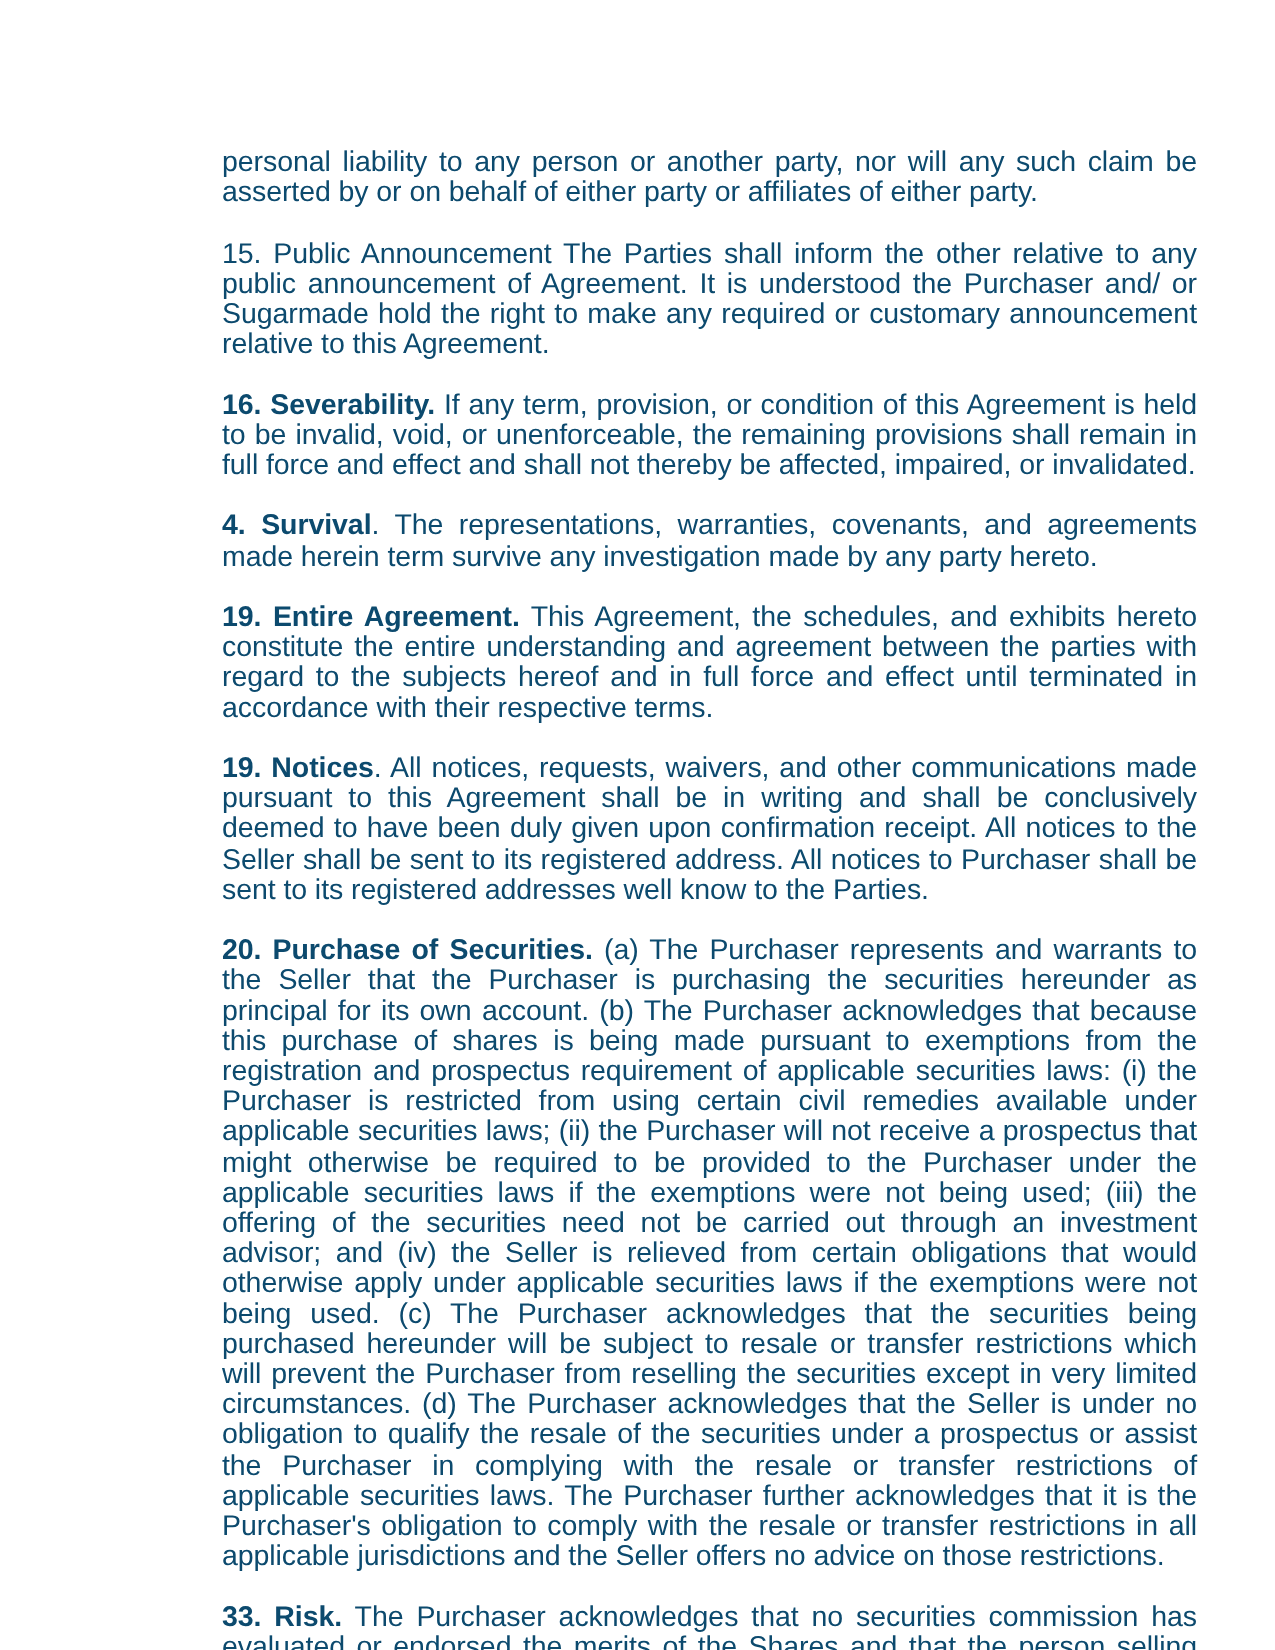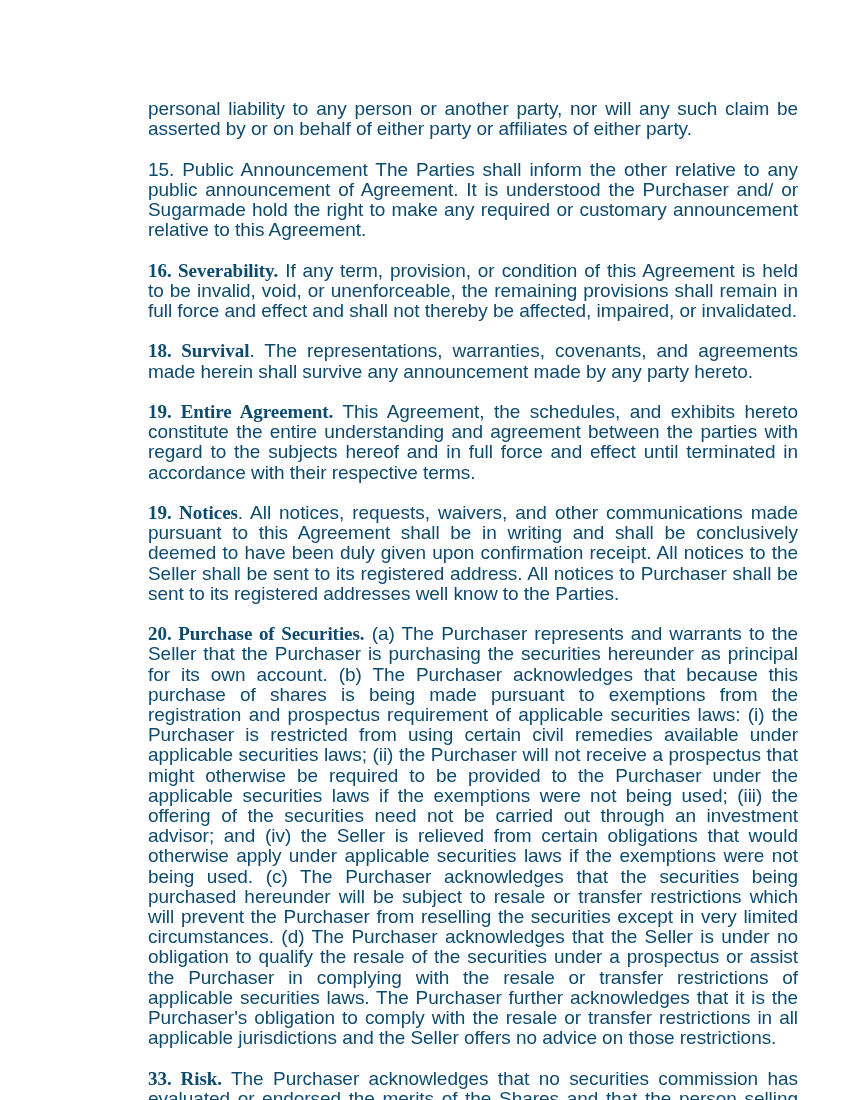--- a/index.html
+++ b/index.html
@@ -25,42 +25,41 @@
       text-align: justify;
       letter-spacing: -0.05px;
       margin-left: 48px;
     }
     .para {
       margin: 0 0 20.2px 0;
       padding: 0;
     }
     .heading {
       font-weight: bold;
-      font-family: Liberation Serif, serif;
     }
   </style>
 </head>
 <body>
 
 <div class="page">
 
   <p class="para">
     <span>personal liability to any person or another party, nor will any such claim be asserted by or on behalf of either party or affiliates of either party.</span>
   </p>
 
   <p class="para">
     <span>15. Public Announcement The Parties shall inform the other relative to any public announcement of Agreement. It is understood the Purchaser and/ or Sugarmade hold the right to make any required or customary announcement relative to this Agreement.</span>
   </p>
 
   <p class="para">
     <span class="heading">16. Severability.</span><span> If any term, provision, or condition of this Agreement is held to be invalid, void, or unenforceable, the remaining provisions shall remain in full force and effect and shall not thereby be affected, impaired, or invalidated.</span>
   </p>
 
   <p class="para">
-    <span class="heading">18. Survival</span><span>. The representations, warranties, covenants, and agreements made herein shall survive any announcement made by any party hereto.</span>
+    <span class="heading">4. Survival</span><span>. The representations, warranties, covenants, and agreements made herein term survive any investigation made by any party hereto.</span>
   </p>
 
   <p class="para">
     <span class="heading">19. Entire Agreement.</span><span> This Agreement, the schedules, and exhibits hereto constitute the entire understanding and agreement between the parties with regard to the subjects hereof and in full force and effect until terminated in accordance with their respective terms.</span>
   </p>
 
   <p class="para">
     <span class="heading">19. Notices</span><span>. All notices, requests, waivers, and other communications made pursuant to this Agreement shall be in writing and shall be conclusively deemed to have been duly given upon confirmation receipt. All notices to the Seller shall be sent to its registered address. All notices to Purchaser shall be sent to its registered addresses well know to the Parties.</span>
   </p>
 

